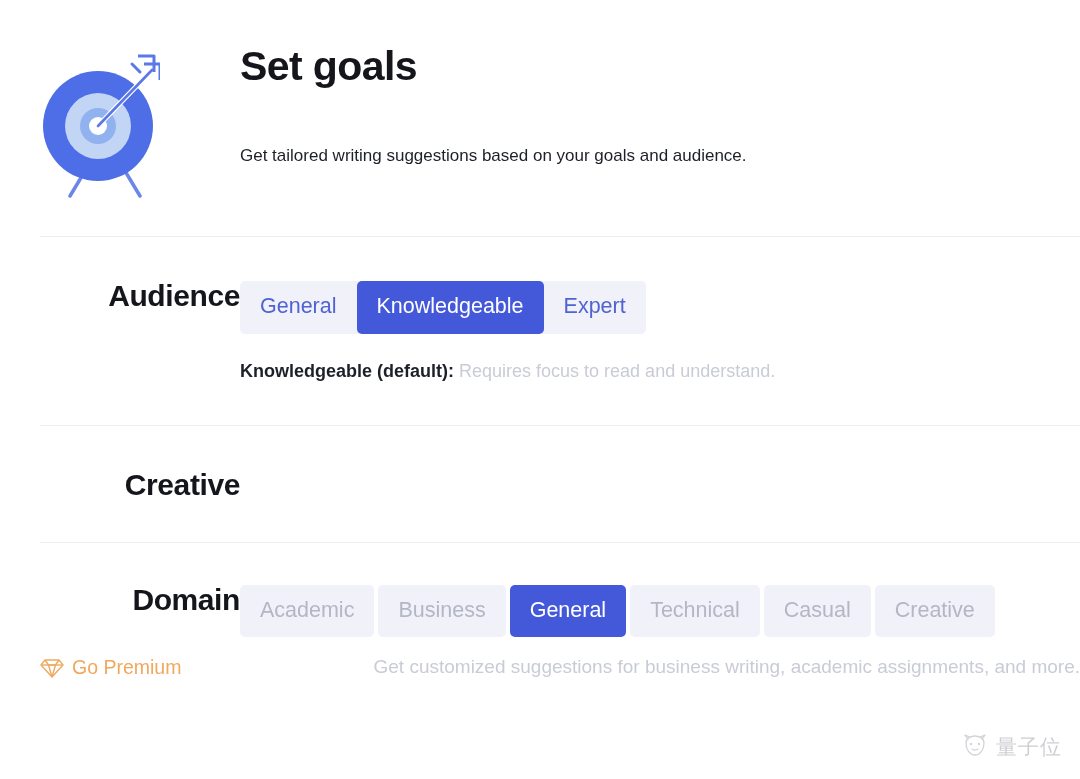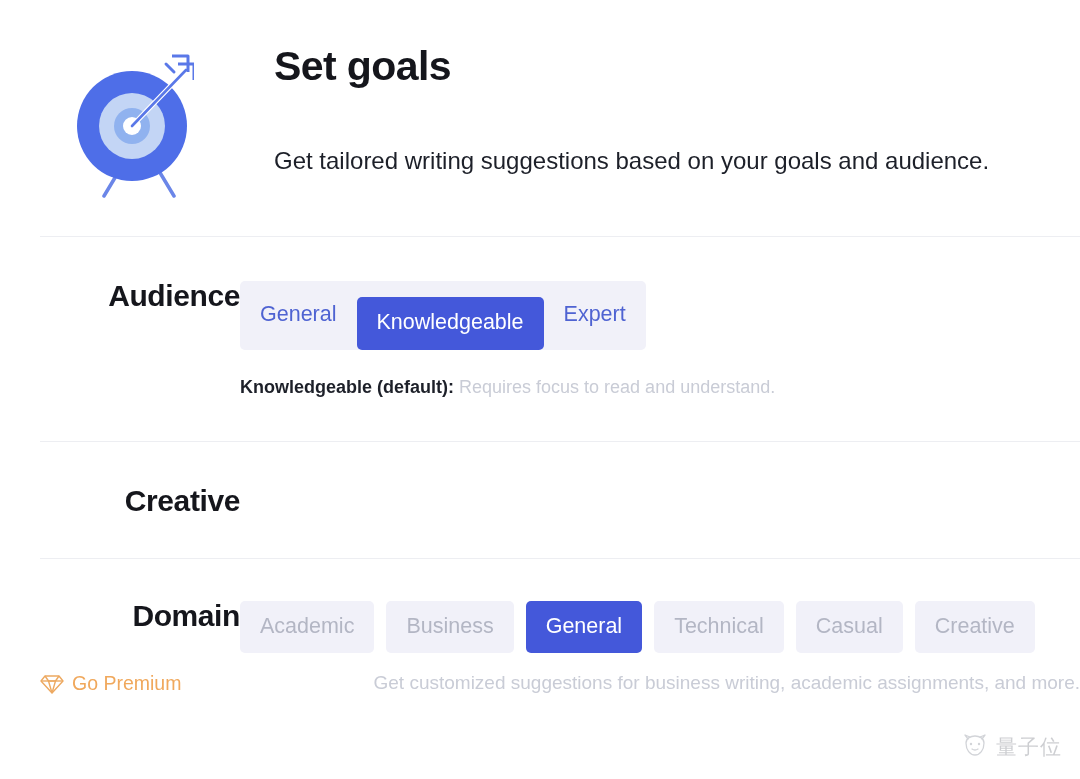--- a/index.html
+++ b/index.html
@@ -22,42 +22,41 @@
     position: relative;
     background: #ffffff;
     box-sizing: border-box;
   }
 
   
   .header {
     display: flex;
     align-items: flex-start;
     padding: 30px 40px 0 40px;
-    margin-left: 34px;
   }
   .header-icon {
     width: 120px;
     height: 160px;
     flex: 0 0 120px;
     margin-top: 8px;
   }
   .header-text {
     margin-left: 80px;
     padding-top: 14px;
   }
   .page-title {
     font-size: 41px;
     font-weight: bold;
     letter-spacing: -0.6px;
     color: #15161c;
     margin: 0;
     line-height: 1.1;
   }
   .page-subtitle {
-    font-size: 24px;
+    font-size: 17px;
     color: #1d2029;
     margin: 56px 0 0 0;
     line-height: 1.3;
     font-weight: normal;
   }
 
   
   .divider {
     height: 1px;
     background: #edeef2;
@@ -99,27 +98,26 @@
     color: #4f63d2;
     background: transparent;
     border: 0;
     cursor: pointer;
     white-space: nowrap;
   }
   .seg-btn.selected {
     background: #4458da;
     color: #ffffff;
     border-radius: 5px;
-    margin-top: 16px;
   }
 
   
   .pillrow {
     display: inline-flex;
-    gap: 12px;
+    gap: 4px;
   }
   .pill {
     font-family: "Liberation Sans", sans-serif;
     font-size: 21.5px;
     line-height: 1;
     padding: 15px 20px 16px 20px;
     background: #f1f1f9;
     color: #b3b6c4;
     border: 0;
     border-radius: 5px;

